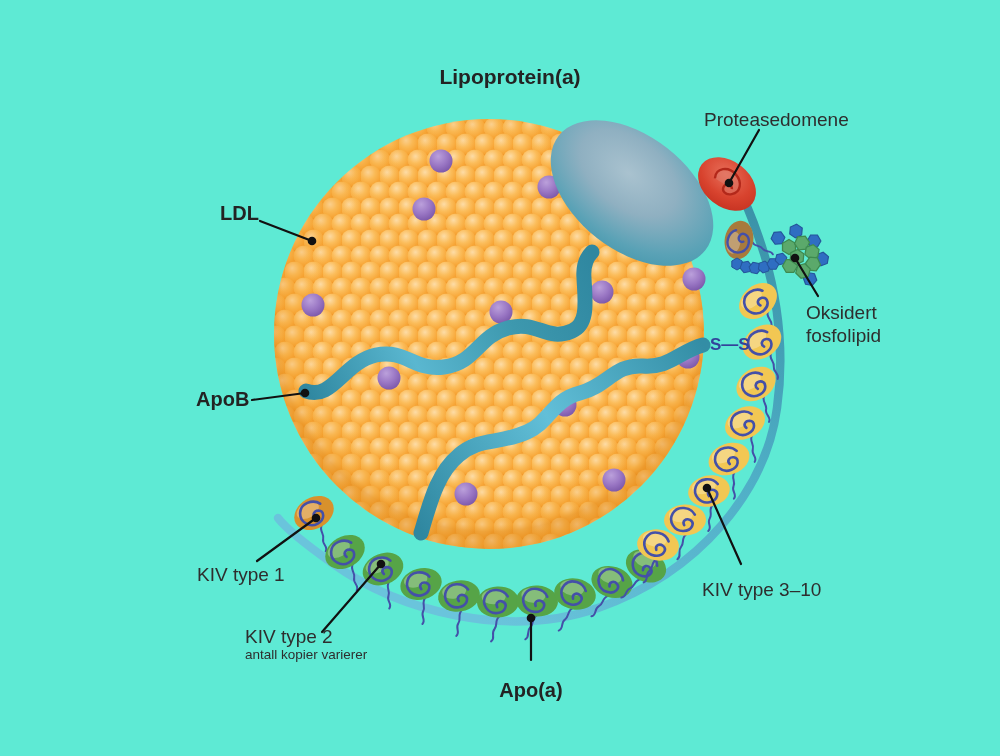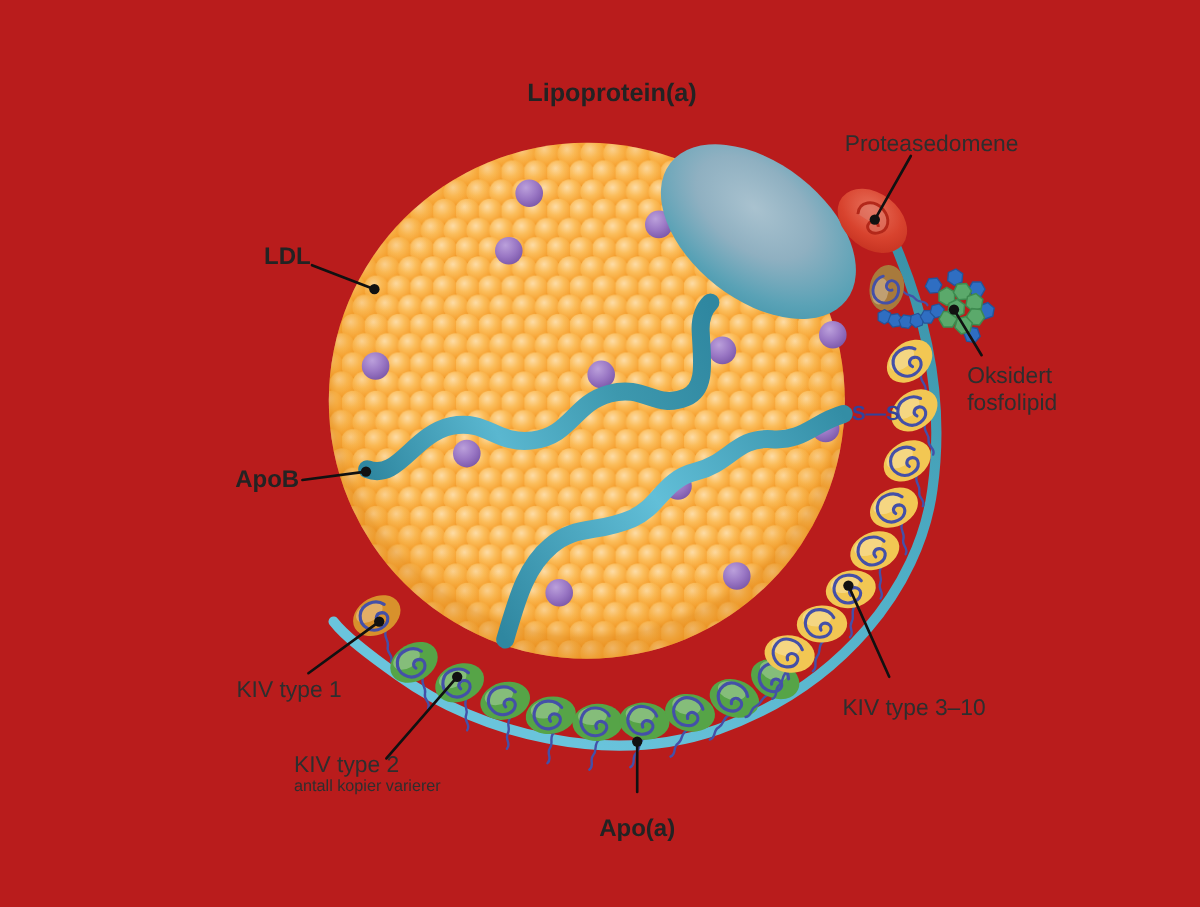--- a/index.html
+++ b/index.html
@@ -1,16 +1,16 @@
 <!DOCTYPE html>
 <html><head>
 <meta charset="utf-8">
 <style>
   html,body{margin:0;padding:0;background:#ffffff;}
-  .canvas{position:relative;width:1000px;height:756px;background:#b91c1c;overflow:hidden;
+  .canvas{position:relative;width:1000px;height:756px;background:#5eead4;overflow:hidden;
           font-family:"Liberation Sans",sans-serif;}
   svg{position:absolute;left:0;top:0;}
   text{fill:#232323;}
   .t-title{font-size:21px;font-weight:700;}
   .t-bold{font-size:20px;font-weight:700;}
   .t-reg{font-size:19px;font-weight:400;fill:#2e2e2e;}
   .t-small{font-size:13.5px;font-weight:400;fill:#2e2e2e;}
   .t-ss{font-size:17px;font-weight:700;fill:#33439b;}
   .ptr{stroke:#111111;stroke-width:2.2;stroke-linecap:round;fill:none;}
   .dot{fill:#111111;}

